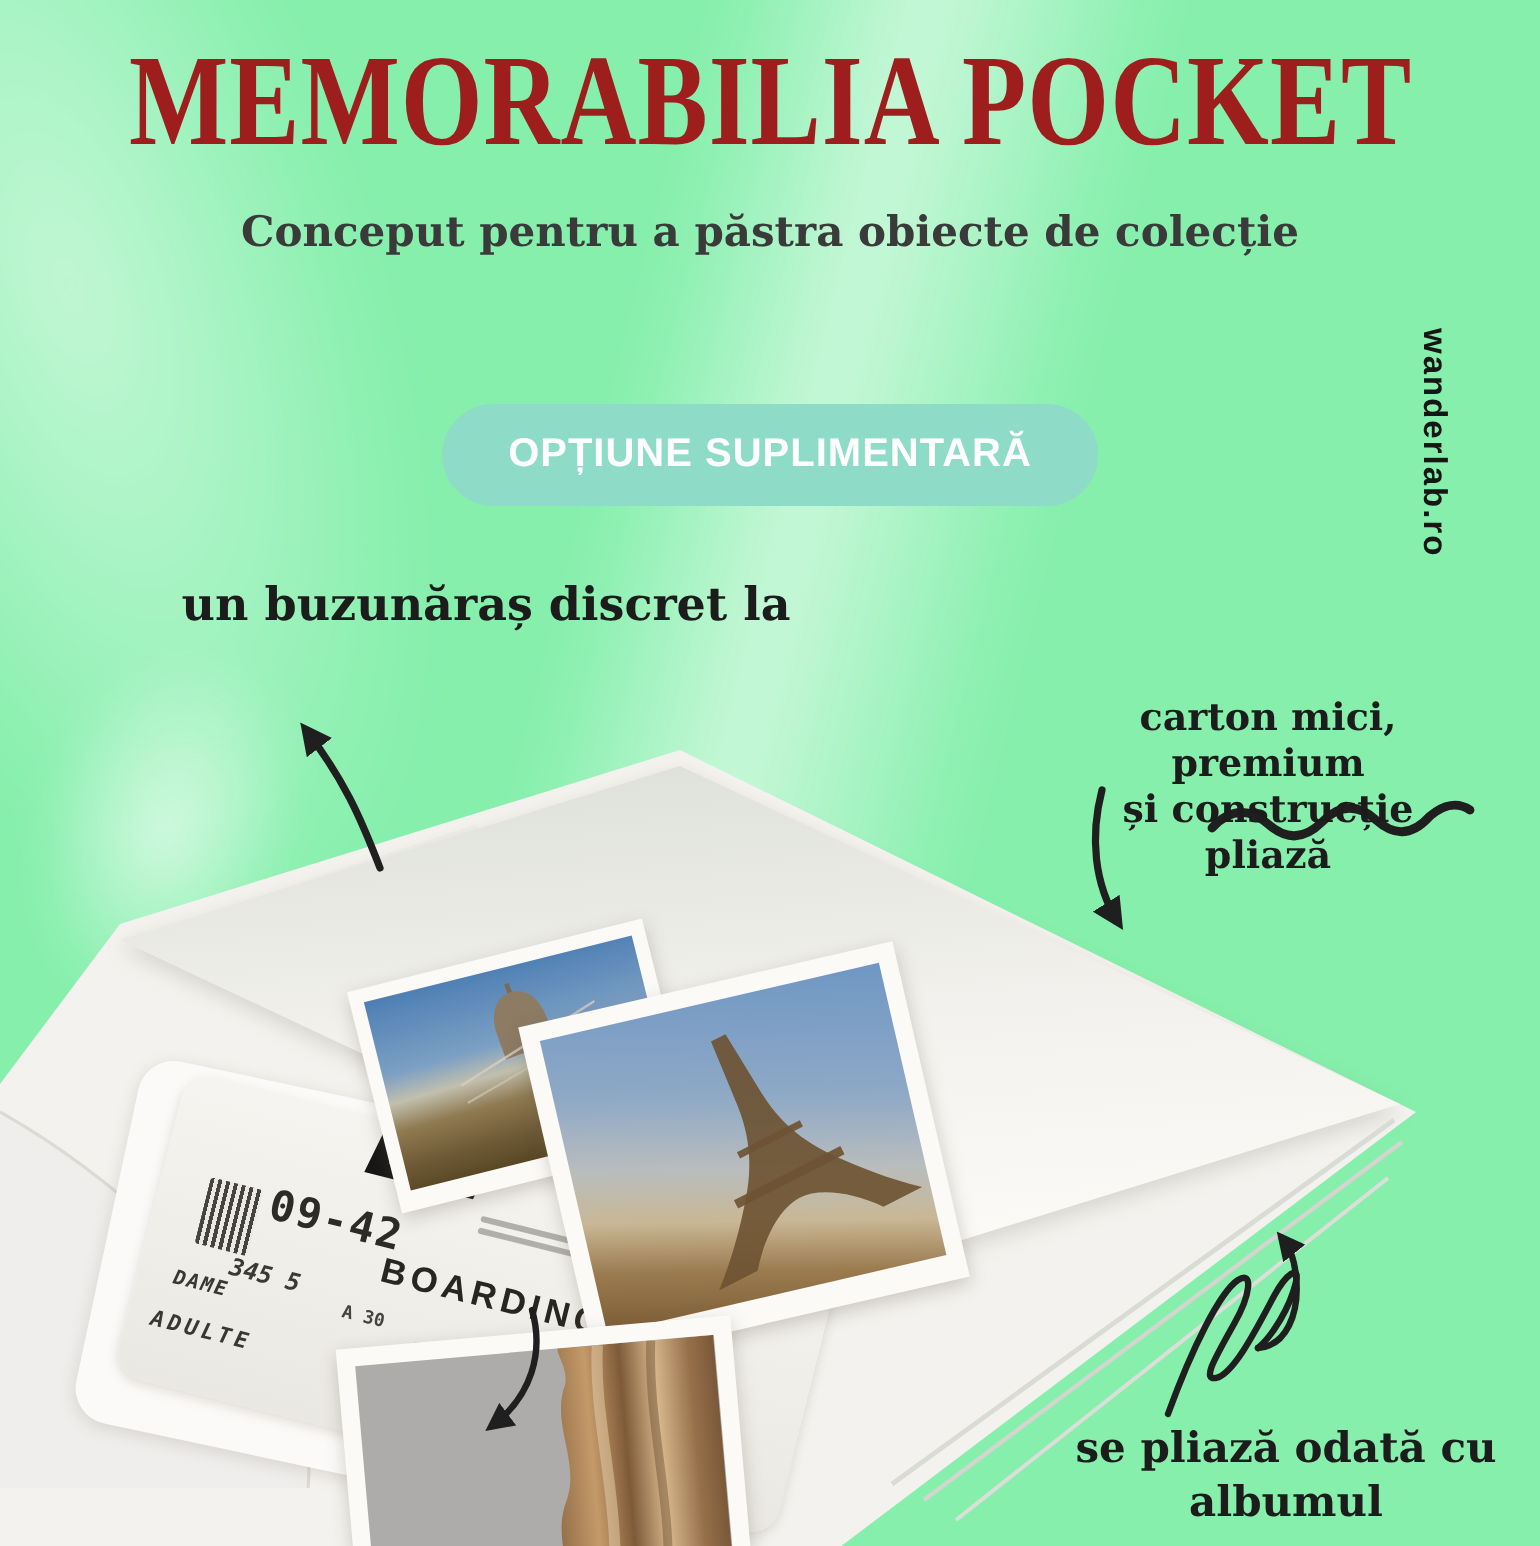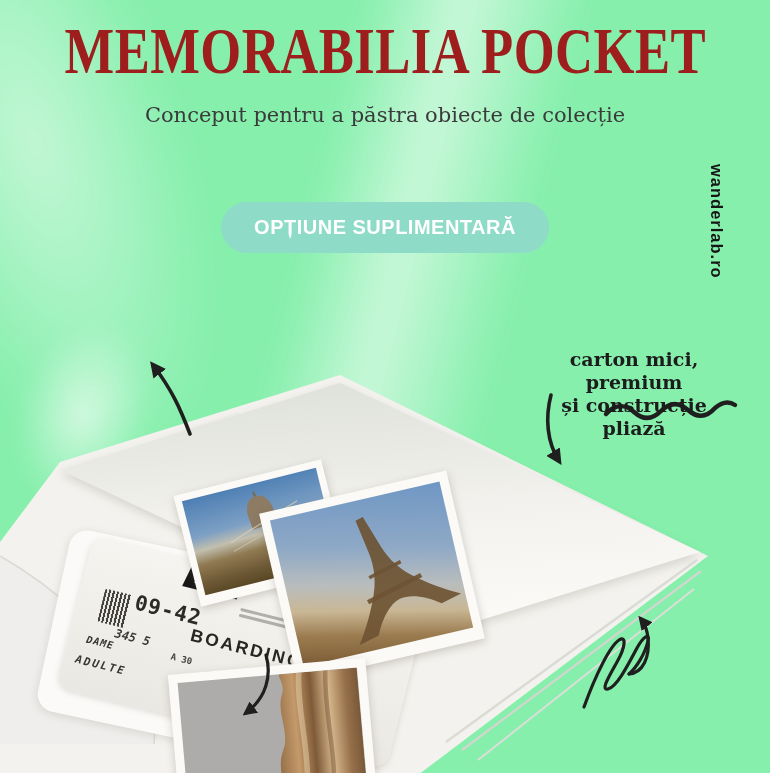--- a/index.html
+++ b/index.html
@@ -18,21 +18,21 @@
   .streak-c{left:18px;top:320px;width:130px;height:190px;transform:rotate(18deg);
     background:radial-gradient(ellipse at 50% 50%,rgba(255,255,255,.6),rgba(255,255,255,0) 70%);
     filter:blur(9px);}
 
   
   .title-wrap{position:absolute;left:0;top:14px;width:100%;text-align:center;z-index:8;}
   .title{display:inline-block;font-family:"Liberation Serif",serif;font-weight:bold;
     font-size:56px;color:#9e1d1d;letter-spacing:.5px;transform:scale(.94,1.16);transform-origin:center top;
     white-space:nowrap;}
   .subtitle{position:absolute;left:0;top:103px;width:100%;text-align:center;z-index:8;
-    font-family:"DejaVu Serif",serif;font-weight:normal;font-size:21px;line-height:25px;color:#3a3a3a;}
+    font-family:"DejaVu Serif",serif;font-weight:bold;font-size:21px;line-height:25px;color:#3a3a3a;}
   .badge{position:absolute;left:50%;top:202px;transform:translateX(-50%);z-index:8;
     background:#8edcc7;color:#ffffff;border-radius:30px;padding:14px 33px;
     font-family:"Liberation Sans",sans-serif;font-weight:bold;font-size:20px;letter-spacing:.5px;
     white-space:nowrap;}
   .watermark{position:absolute;right:44px;top:164px;z-index:8;writing-mode:vertical-rl;
     font-family:"Liberation Sans",sans-serif;font-weight:bold;font-size:16.5px;letter-spacing:1px;color:#161616;}
 
   
   .ann{position:absolute;z-index:9;text-align:center;font-family:"DejaVu Serif",serif;
     font-weight:bold;color:#1c1c1c;}
@@ -200,19 +200,24 @@
       <path d="M190 434 C 180 408 172 390 153 365" marker-end="url(#ah)"></path>
       <path d="M551 395 C 545 418 547 442 559 461" marker-end="url(#ah)"></path>
       <path d="M606 414 c 9 -10 19 -10 28 -2 c 9 8 18 8 27 -1 c 9 -9 18 -9 27 -1 c 9 8 18 8 27 -2 c 7 -6 14 -7 20 -3" stroke-width="4.4"></path>
       <path d="M584 707 C 596 674 610 646 619 640 C 627 635 625 648 617 662 C 607 680 601 690 608 689 C 617 687 629 663 637 648 C 643 637 650 632 648 641 C 645 654 636 668 629 674" stroke-width="3.2"></path>
       <path d="M629 674 C 643 673 650 657 648 638 C 647 629 645 624 641 619" stroke-width="3.2" marker-end="url(#ah)"></path>
       <path d="M266 655 C 272 676 266 698 246 713" stroke-width="3.2" marker-end="url(#ah)"></path>
     </g>
   </svg>
 
   <div class="ann ann-pocket">
+    <div>un buzunăraș discret la</div>
   </div>
   <div class="ann ann-cardboard">
     <div>carton mici, premium</div>
     <div>și construcție pliază</div>
   </div>
+  <div class="ann ann-fold">
+    <div>se pliază odată cu</div>
+    <div>albumul</div>
+  </div>
 
 </div>
 
 </body></html>

